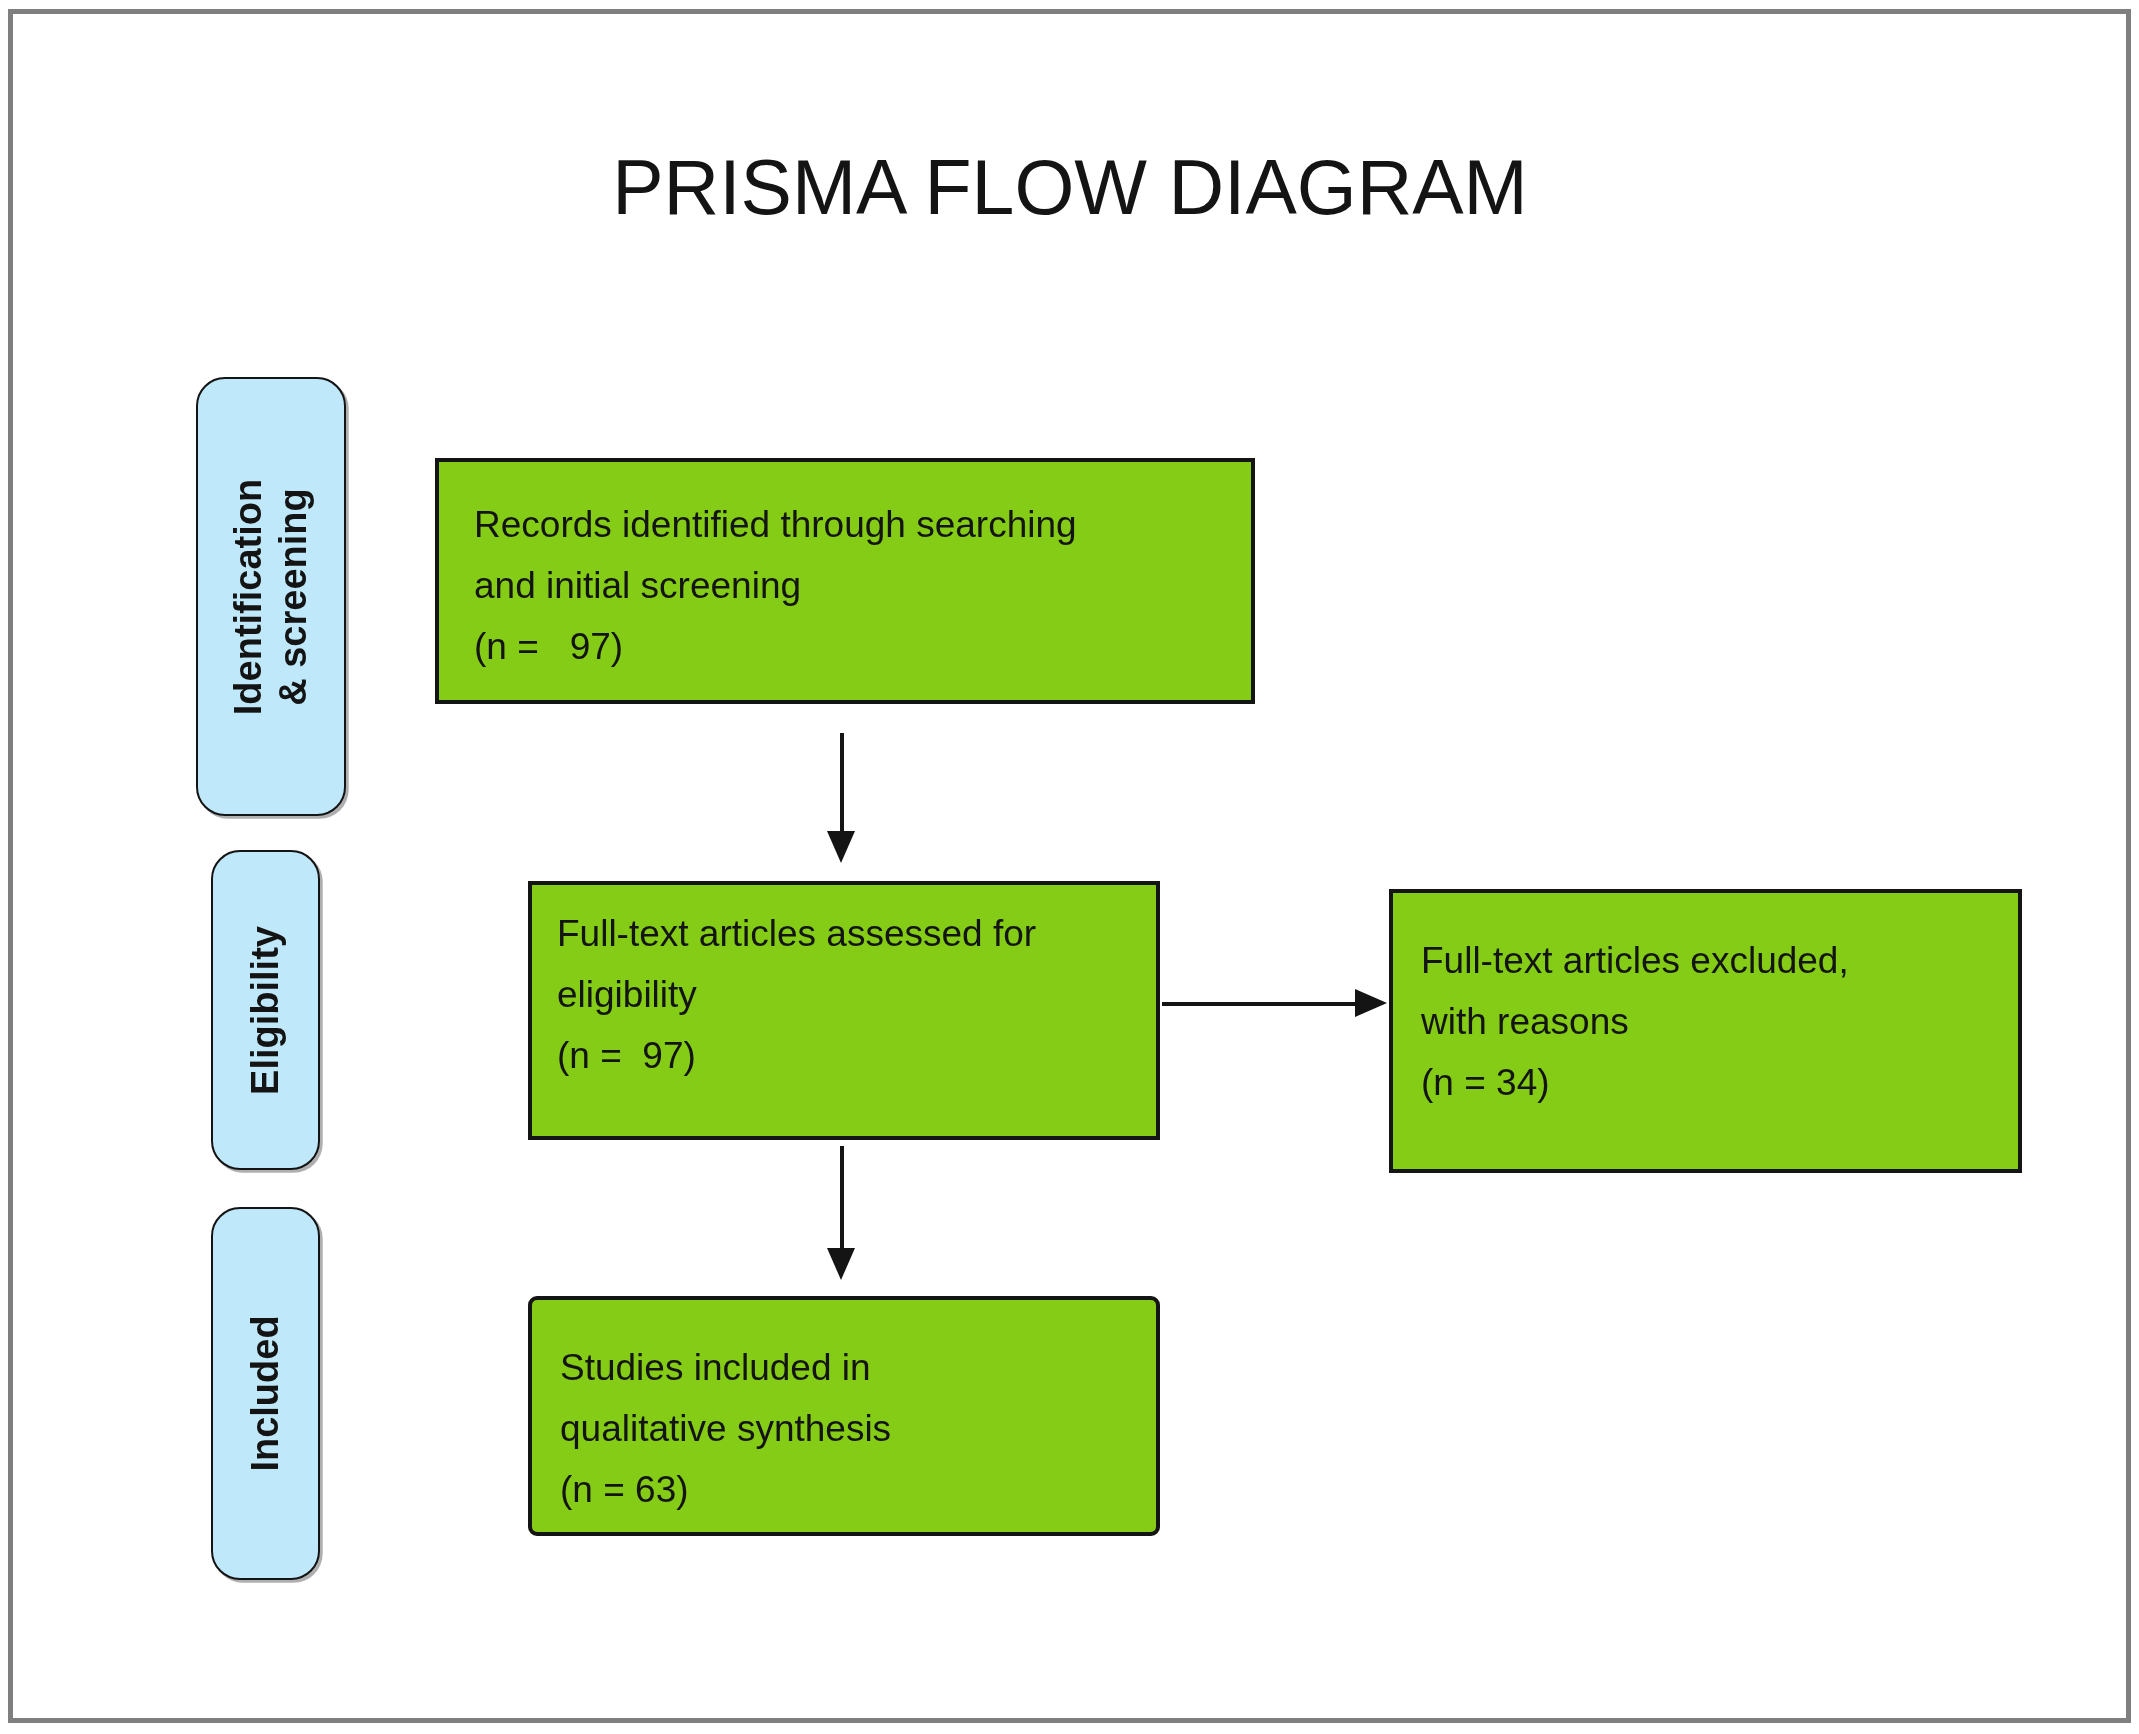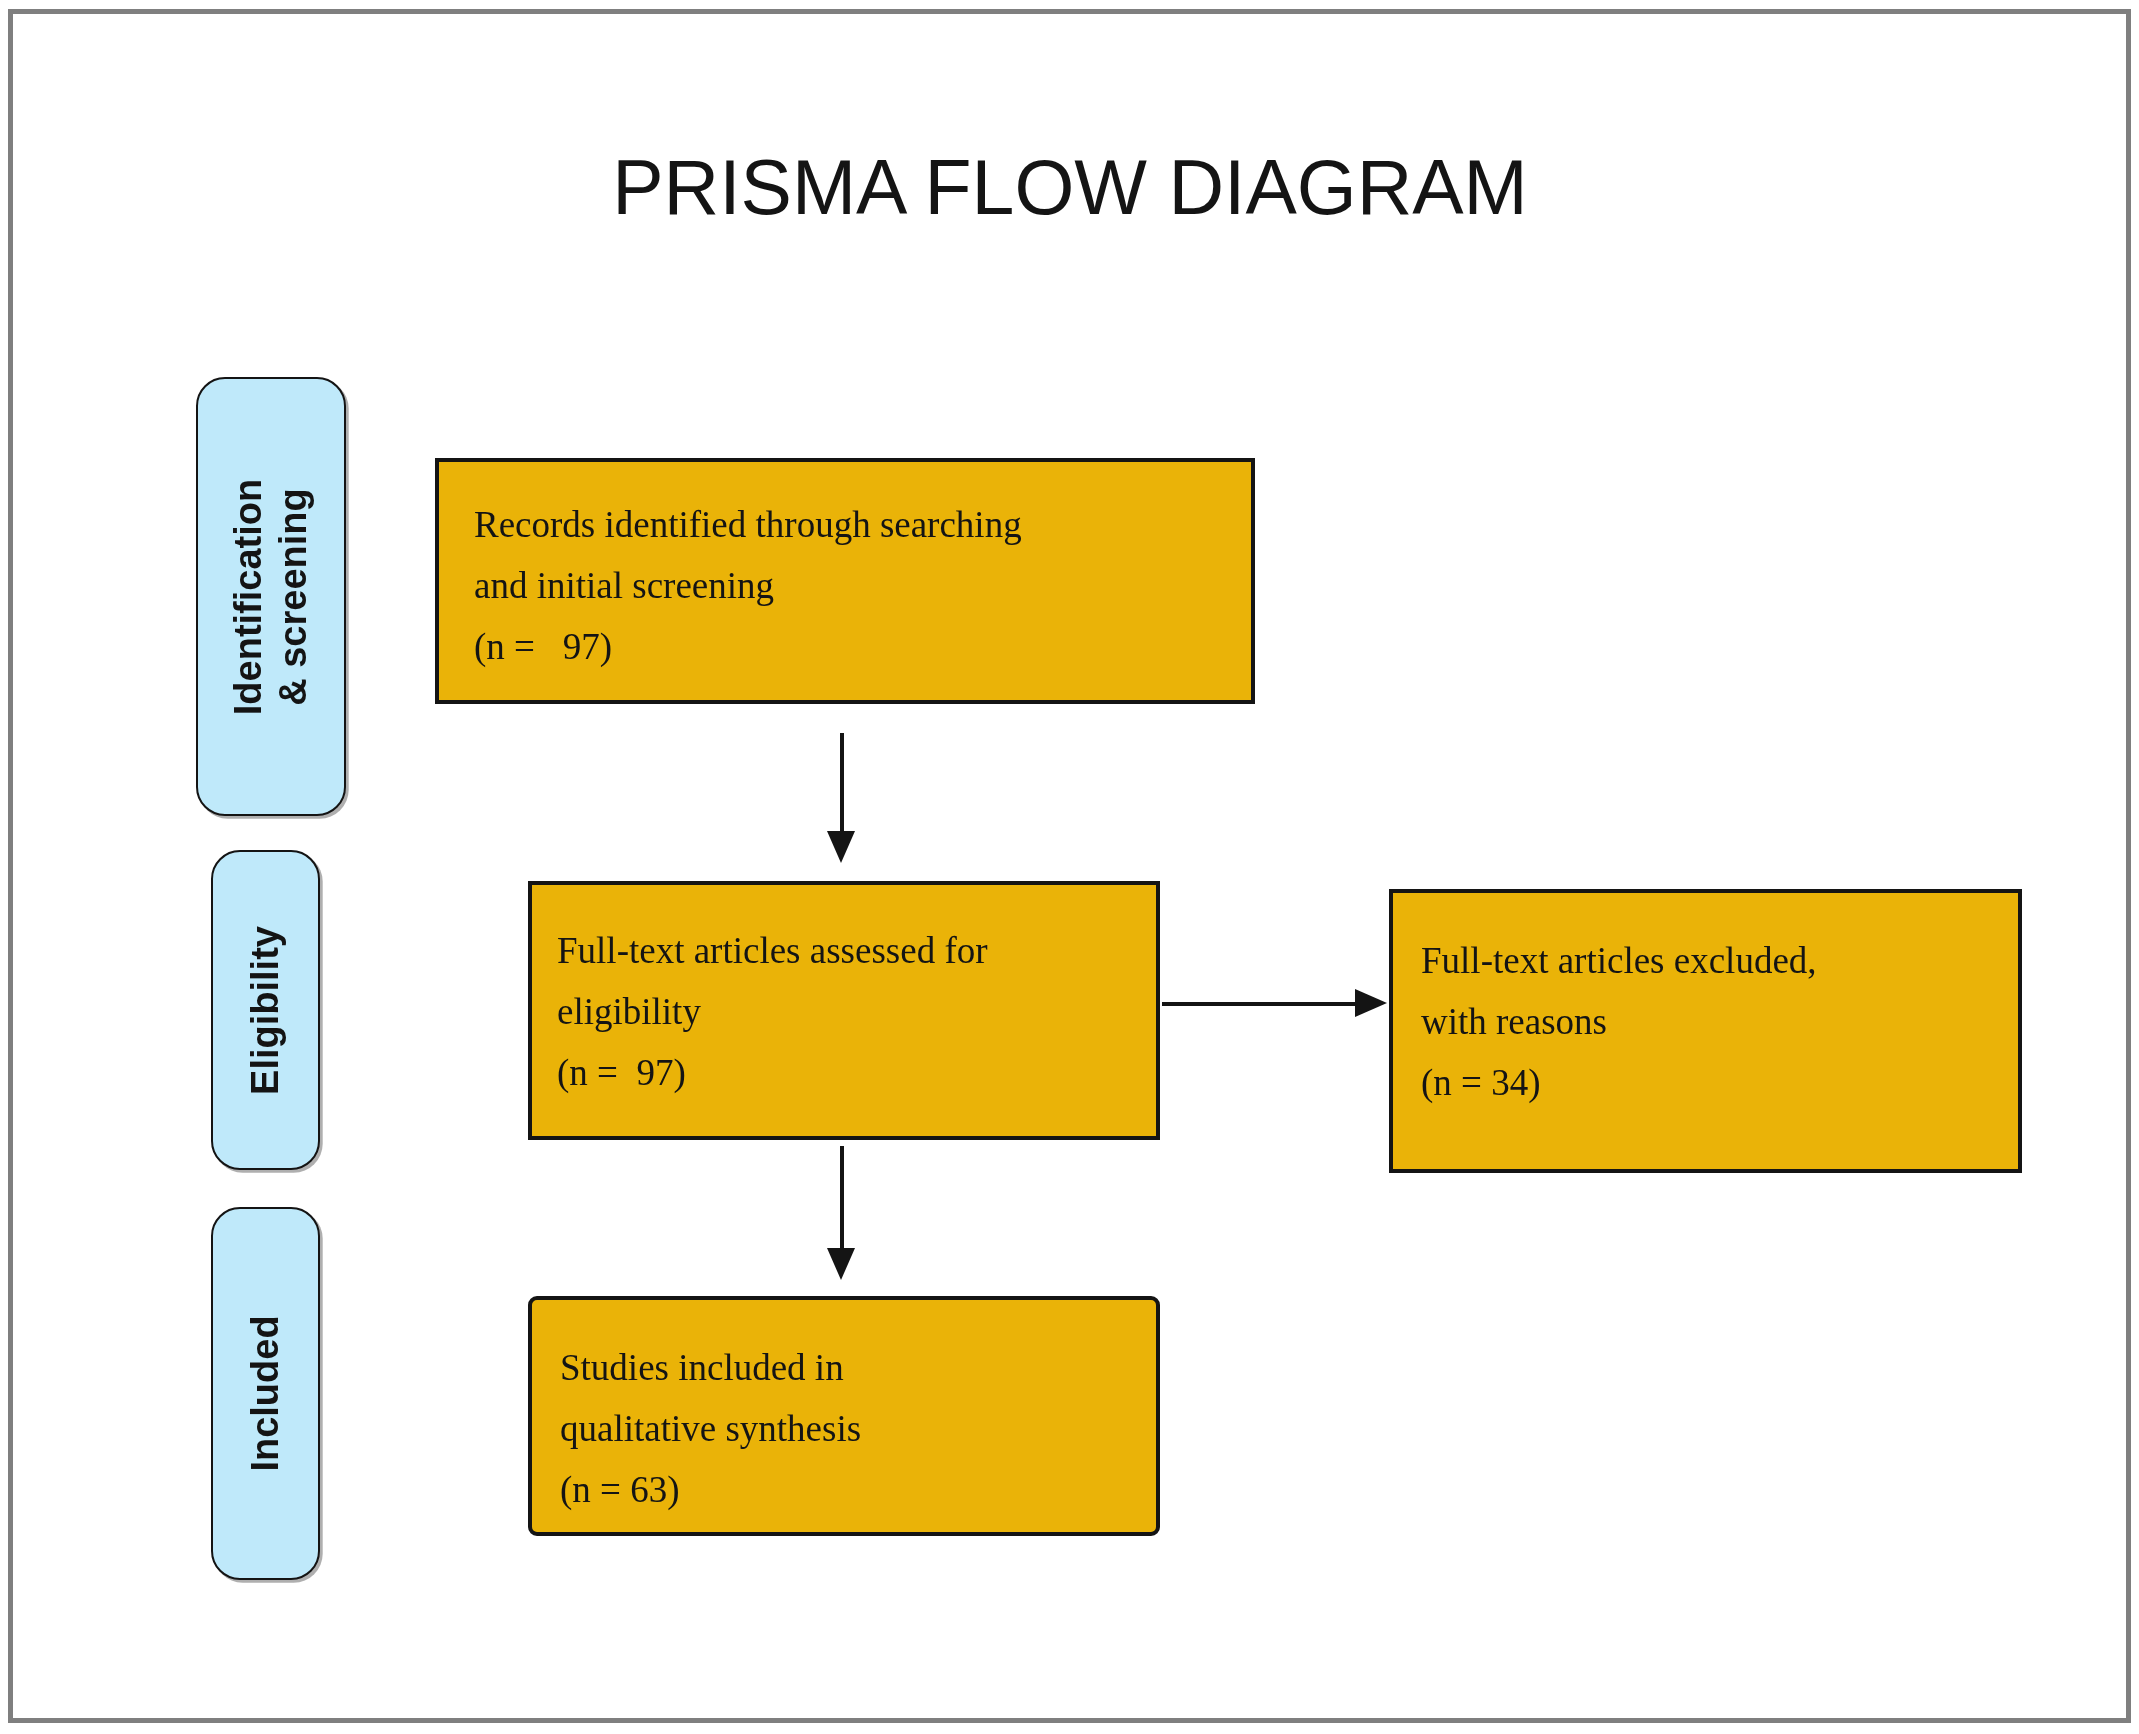--- a/index.html
+++ b/index.html
@@ -50,35 +50,34 @@
     line-height: 45px;
     color: var(--ink, #0d0d0d);
   }
   .stage-1 { left: 196px; top: 377px;  width: 150px; height: 439px; }
   .stage-2 { left: 211px; top: 850px; width: 109px; height: 320px; }
   .stage-3 { left: 211px; top: 1207px; width: 109px; height: 373px; }
 
   
   .node {
     position: absolute;
-    background: #eab308;
+    background: #84cc16;
     border: 4px solid var(--ink, #161616);
     box-sizing: border-box;
-    font-family: Liberation Serif, serif;
   }
   .node-text {
     white-space: pre-wrap;
     font-size: 37px;
     line-height: 61px;
     color: var(--ink, #151515);
   }
   .node-a { left: 435px;  top: 458px;  width: 820px; height: 246px; }
   .node-a .node-text { padding: 32px 20px 0 35px; }
   .node-b { left: 528px;  top: 881px; width: 632px;  height: 259px; }
-  .node-b .node-text { padding: 35px 16px 0 25px; }
+  .node-b .node-text { padding: 18px 16px 0 25px; }
   .node-c { left: 1389px; top: 889px; width: 633px;  height: 284px; }
   .node-c .node-text { padding: 37px 16px 0 28px; }
   .node-d { left: 528px;  top: 1296px; width: 632px;  height: 240px; border-radius: 9px; }
   .node-d .node-text { padding: 37px 16px 0 28px; }
 
   
   .arrow-line-v { position: absolute; width: 4px;  background: var(--ink, #161616); }
   .arrow-line-h { position: absolute; height: 4px; background: var(--ink, #161616); }
   .arrow-head-down {
     position: absolute; width: 0; height: 0;

